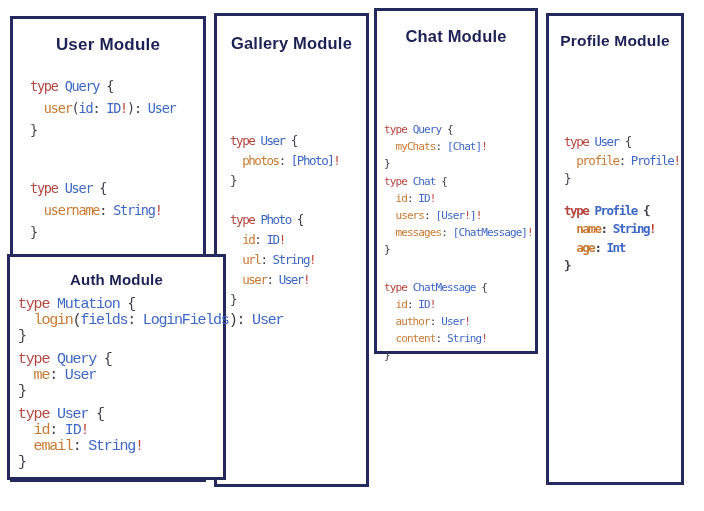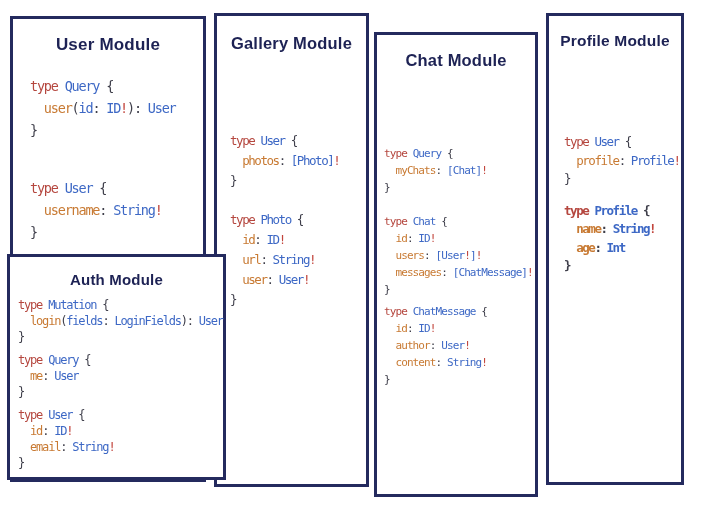--- a/index.html
+++ b/index.html
@@ -13,21 +13,21 @@
   }
   .panel {
     position: absolute;
     background: #ffffff;
     border: 3px solid var(--navy, #242a5e);
     box-sizing: border-box;
   }
   .panel-user    { left: 10px;  top: 16px;  width: 196px; height: 466px; }
   .panel-auth    { left: 7px;   top: 254px; width: 219px; height: 226px; z-index: 2; }
   .panel-gallery { left: 214px; top: 13px;  width: 155px; height: 474px; }
-  .panel-chat    { left: 374px; top: 32px;  width: 164px; height: 465px; }
+  .panel-chat    { left: 374px; top: 8px;  width: 164px; height: 346px; }
   .panel-profile { left: 546px; top: 13px;  width: 138px; height: 472px; }
 
   .panel-title {
     font-family: "Liberation Sans", sans-serif;
     font-weight: 700;
     color: var(--navy-t, #1d2254);
     text-align: center;
     letter-spacing: 0.2px;
   }
   .panel-user    .panel-title { margin-top: 13px; font-size: 17px;   line-height: 25px; }
@@ -40,32 +40,32 @@
     position: absolute;
     font-family: "DejaVu Sans Mono", "Liberation Mono", monospace;
     white-space: pre;
   }
   .code-block { margin: 0; font: inherit; letter-spacing: inherit; }
 
   .panel-user    .code-area { left: 17px; top: 56px;  font-size: 13.5px; letter-spacing: -1.2px;  }
   .panel-user    .code-block { line-height: 22px; }
   .panel-user    .code-block + .code-block { margin-top: 36px; }
 
-  .panel-auth    .code-area { left: 8px;  top: 40px;  font-size: 12px; letter-spacing: -1.2px;  }
+  .panel-auth    .code-area { left: 8px;  top: 40px;  font-size: 15px; letter-spacing: -1.2px; font-family: Liberation Mono, monospace;  }
   .panel-auth    .code-block { line-height: 16px; }
   .panel-auth    .code-block + .code-block { margin-top: 7px; }
 
   .panel-gallery .code-area { left: 13px; top: 115px; font-size: 12.5px; letter-spacing: -1.45px; }
   .panel-gallery .code-block { line-height: 20px; }
   .panel-gallery .code-block + .code-block { margin-top: 19px; }
 
   .panel-chat    .code-area { left: 7px;  top: 110px; font-size: 11px;   letter-spacing: -0.9px;  }
   .panel-chat    .code-block { line-height: 17px; }
-  .panel-chat    .code-block + .code-block { margin-top: 17px; }
-  .panel-chat    .code-block:nth-of-type(3) { margin-top: 5px; }
+  .panel-chat    .code-block + .code-block { margin-top: 1px; }
+  .panel-chat    .code-block:nth-of-type(3) { margin-top: 21px; }
 
   .panel-profile .code-area { left: 15px; top: 117px; font-size: 12.5px; letter-spacing: -1.45px; }
   .panel-profile .code-block { line-height: 18.5px; }
   .panel-profile .code-block + .code-block { margin-top: 13px; font-weight: bold; }
 
   .tk-kw   { color: var(--kw,   #b5473f); text-align: center; }
   .tk-ty   { color: var(--ty,   #3d68c5); text-align: center; }
   .tk-fld  { color: var(--fld,  #c87a33); }
   .tk-pn   { color: var(--pn,   #3e3e4a); }
   .tk-bang { color: var(--bang, #c2453c); }

